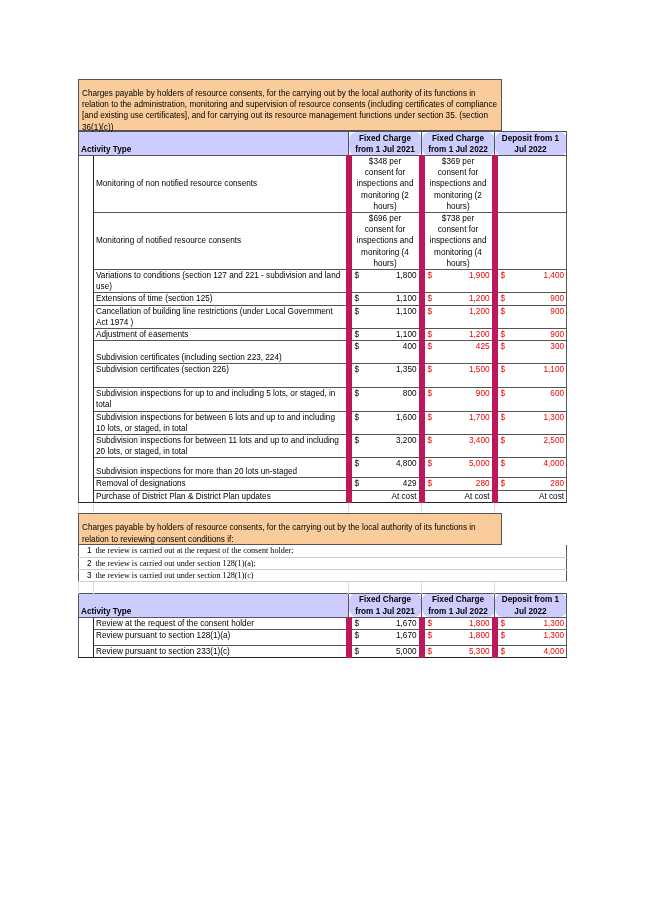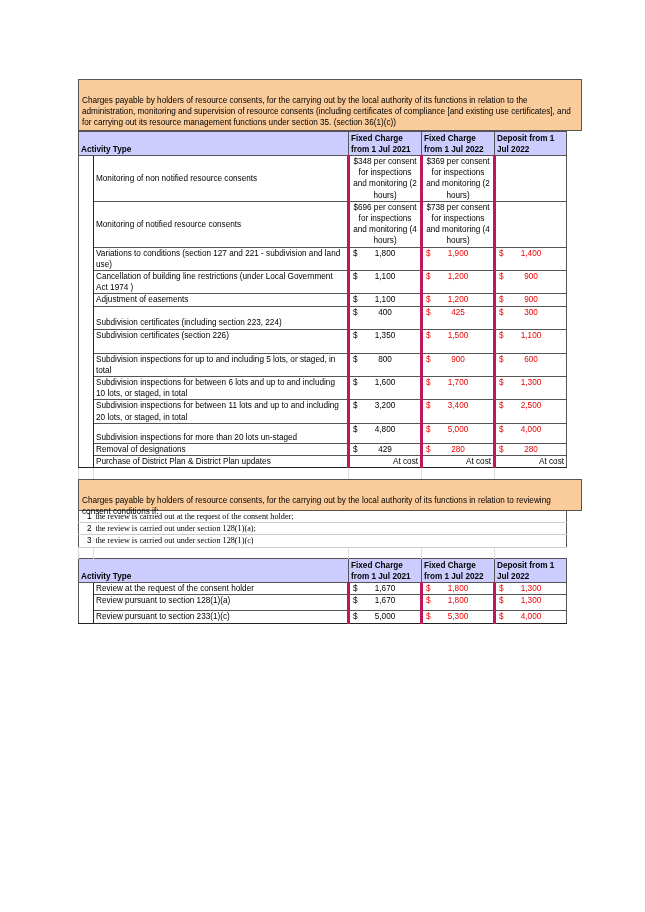--- a/index.html
+++ b/index.html
@@ -1,33 +1,33 @@
 <!DOCTYPE html>
 <html><head>
 <meta charset="utf-8">
 <style>
   html,body{margin:0;padding:0;background:#ffffff;}
   body{width:645px;height:912px;position:relative;overflow:hidden;font-family:"Liberation Sans",sans-serif;color:#000;}
   .sheet{position:absolute;left:78px;top:79px;width:488px;font-size:8.2px;line-height:11.2px;}
-  .banner{background:#fbcc9b;border:1px solid #555;padding:15px 3px 0 3px;box-sizing:border-box;width:504px;}
+  .banner{background:#fbcc9b;border:1px solid #555;padding:8px 3px 0 3px;box-sizing:border-box;width:424px;}
   .banner.b1{height:52px;}
   .banner.b2{height:32px;}
   table{border-collapse:collapse;width:488px;table-layout:fixed;}
   td{padding:0 2px;vertical-align:top;box-sizing:border-box;}
   .hdr td{background:#ccccff;font-weight:bold;vertical-align:bottom;}
-  .hdr td.c{text-align:left;}
+  .hdr td.c{text-align:center;border-radius:8px;}
   .hdr{border-left:1px solid #555;border-right:1px solid #555;}
   .hdr td{border-top:1px solid #555;border-bottom:1px solid #555;}
   .hdr td.cv{border-left:1px solid #555;}
   .idx{width:15px;border-left:1px solid #555;border-right:1px solid #222;}
   .desc{border-bottom:1px solid #555;margin-left:40px;}
-  .val{border-left:3px solid #be185d;border-bottom:1px solid #555;position:relative;margin-left:29px;}
+  .val{border-left:6px solid #be185d;border-bottom:1px solid #555;position:relative;margin-left:29px;}
   .val.last{border-right:1px solid #555;}
   .val .cur{position:absolute;left:3px;}
-  .val .num{display:block;text-align:center;}
+  .val .num{display:block;text-align:right;}
   .red{color:#ee0000;}
   .ctr{text-align:center;vertical-align:top;}
   .mid{vertical-align:middle;}
   .bottom{vertical-align:bottom;}
   .spacer td{height:11px;border-left:1px solid #ddd;}
   .list td{border-bottom:1px solid #ccc;}
   .list .n{text-align:right;width:15px;border-left:1px solid #555;}
   .list .t{border-right:1px solid #555;font-family:Liberation Serif, serif;}
   tr.endrow td{border-bottom:1px solid #222;}
 </style>
@@ -78,20 +78,36 @@
           </td>
       <td class="val red">
             <span class="cur">$</span>
             <span class="num">1,900</span>
           </td>
       <td class="val red last">
             <span class="cur">$</span>
             <span class="num">1,400</span>
           </td>
     </tr>
+    <tr style="height:12px">
+      <td class="idx"></td>
+      <td class="desc">Extensions of time (section 125)</td>
+      <td class="val">
+            <span class="cur">$</span>
+            <span class="num">1,100</span>
+          </td>
+      <td class="val red">
+            <span class="cur">$</span>
+            <span class="num">1,200</span>
+          </td>
+      <td class="val red last">
+            <span class="cur">$</span>
+            <span class="num">900</span>
+          </td>
+    </tr>
     <tr style="height:23px">
       <td class="idx"></td>
       <td class="desc">Cancellation of building line restrictions (under Local Government Act 1974 )</td>
       <td class="val">
             <span class="cur">$</span>
             <span class="num">1,100</span>
           </td>
       <td class="val red">
             <span class="cur">$</span>
             <span class="num">1,200</span>

